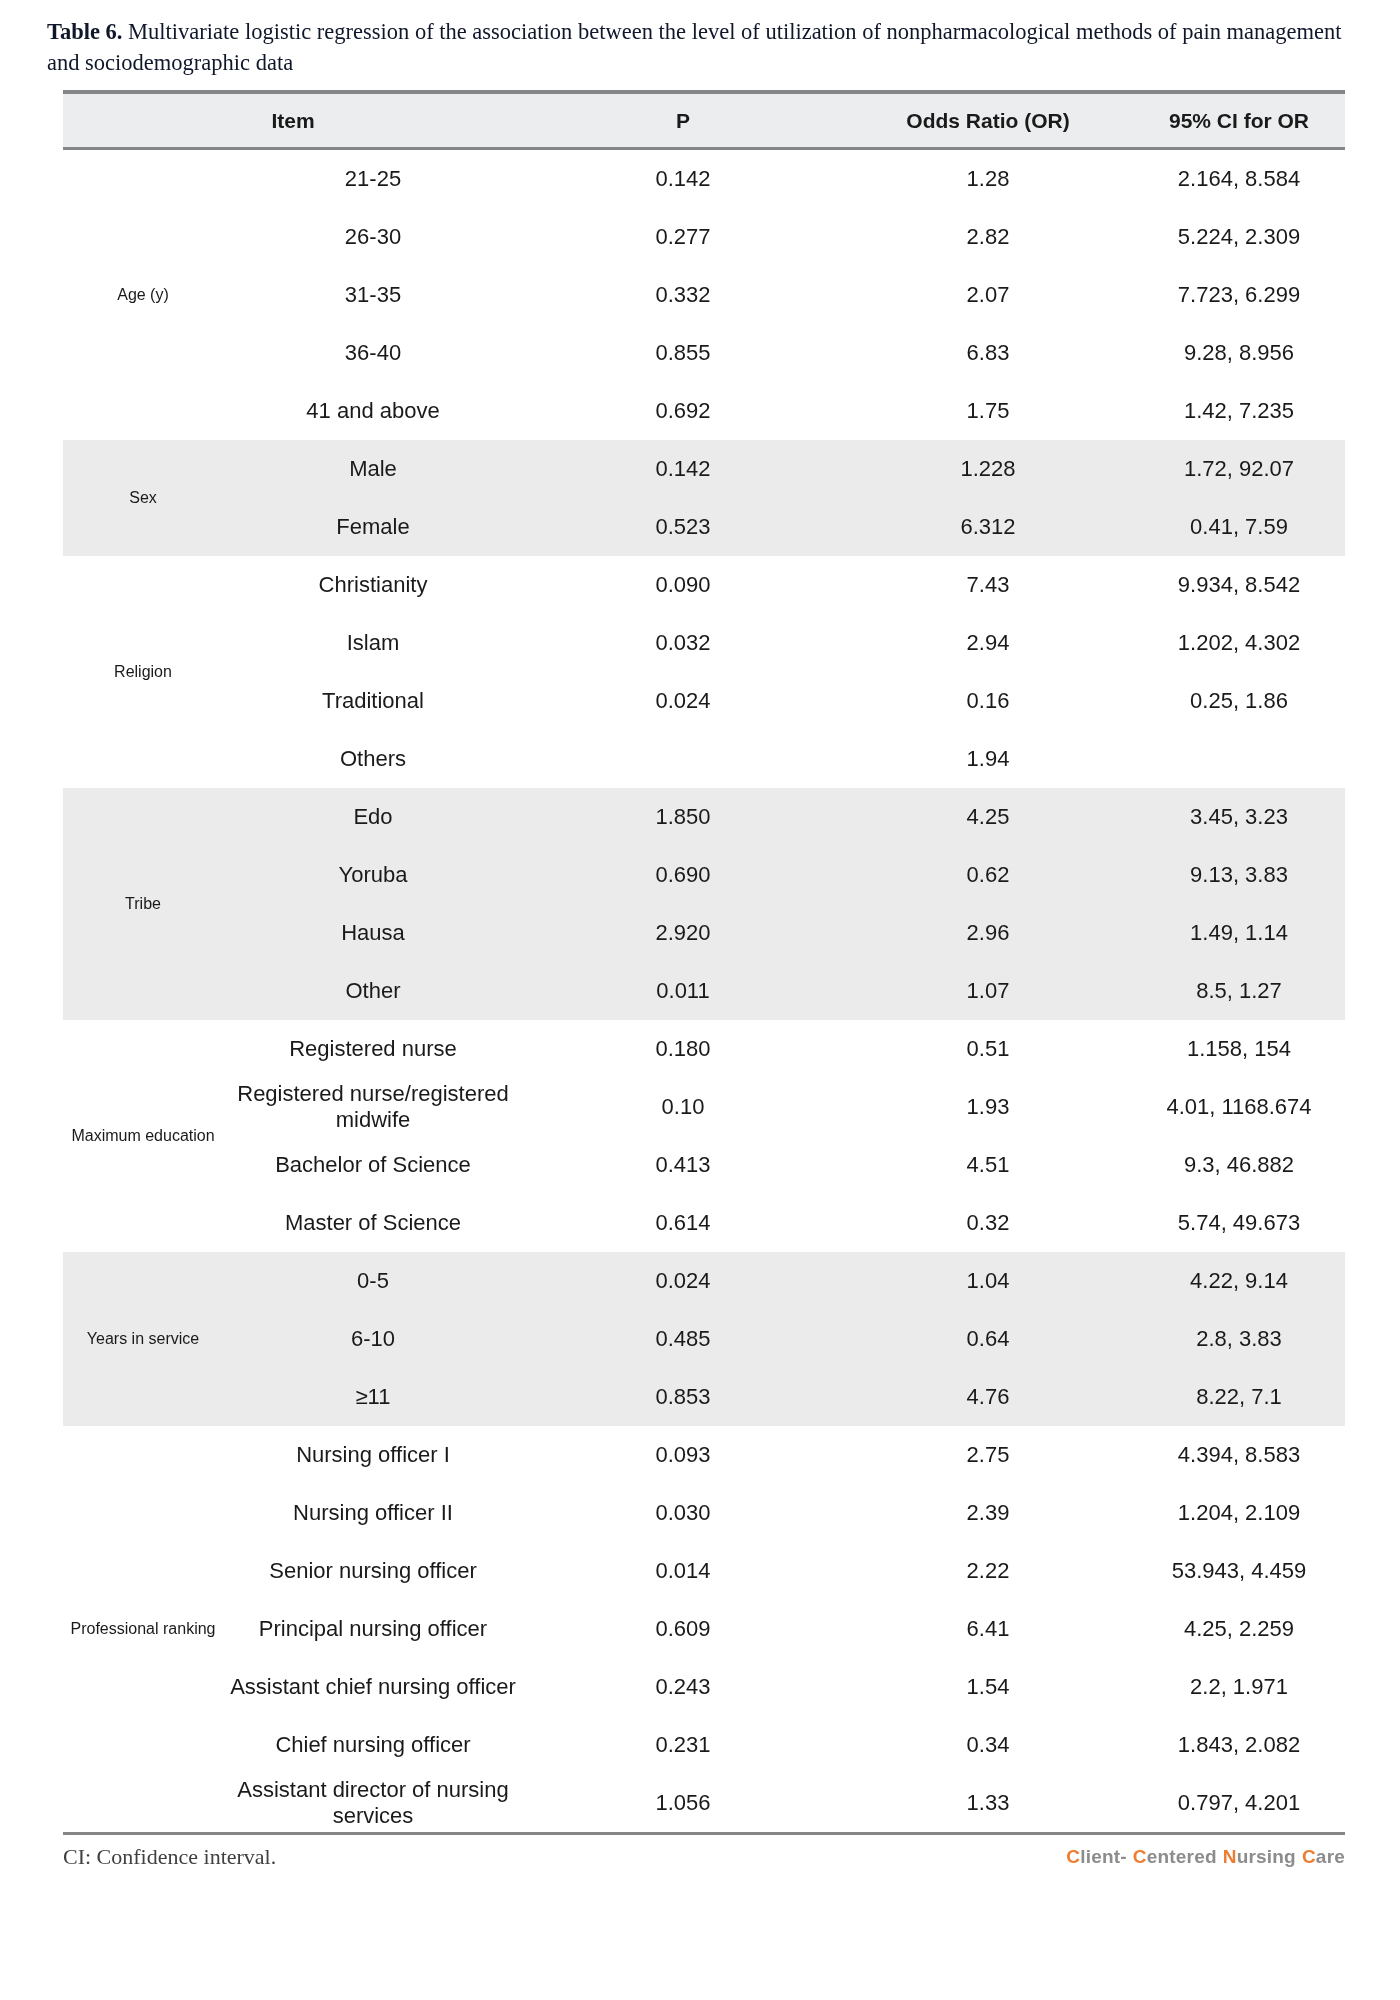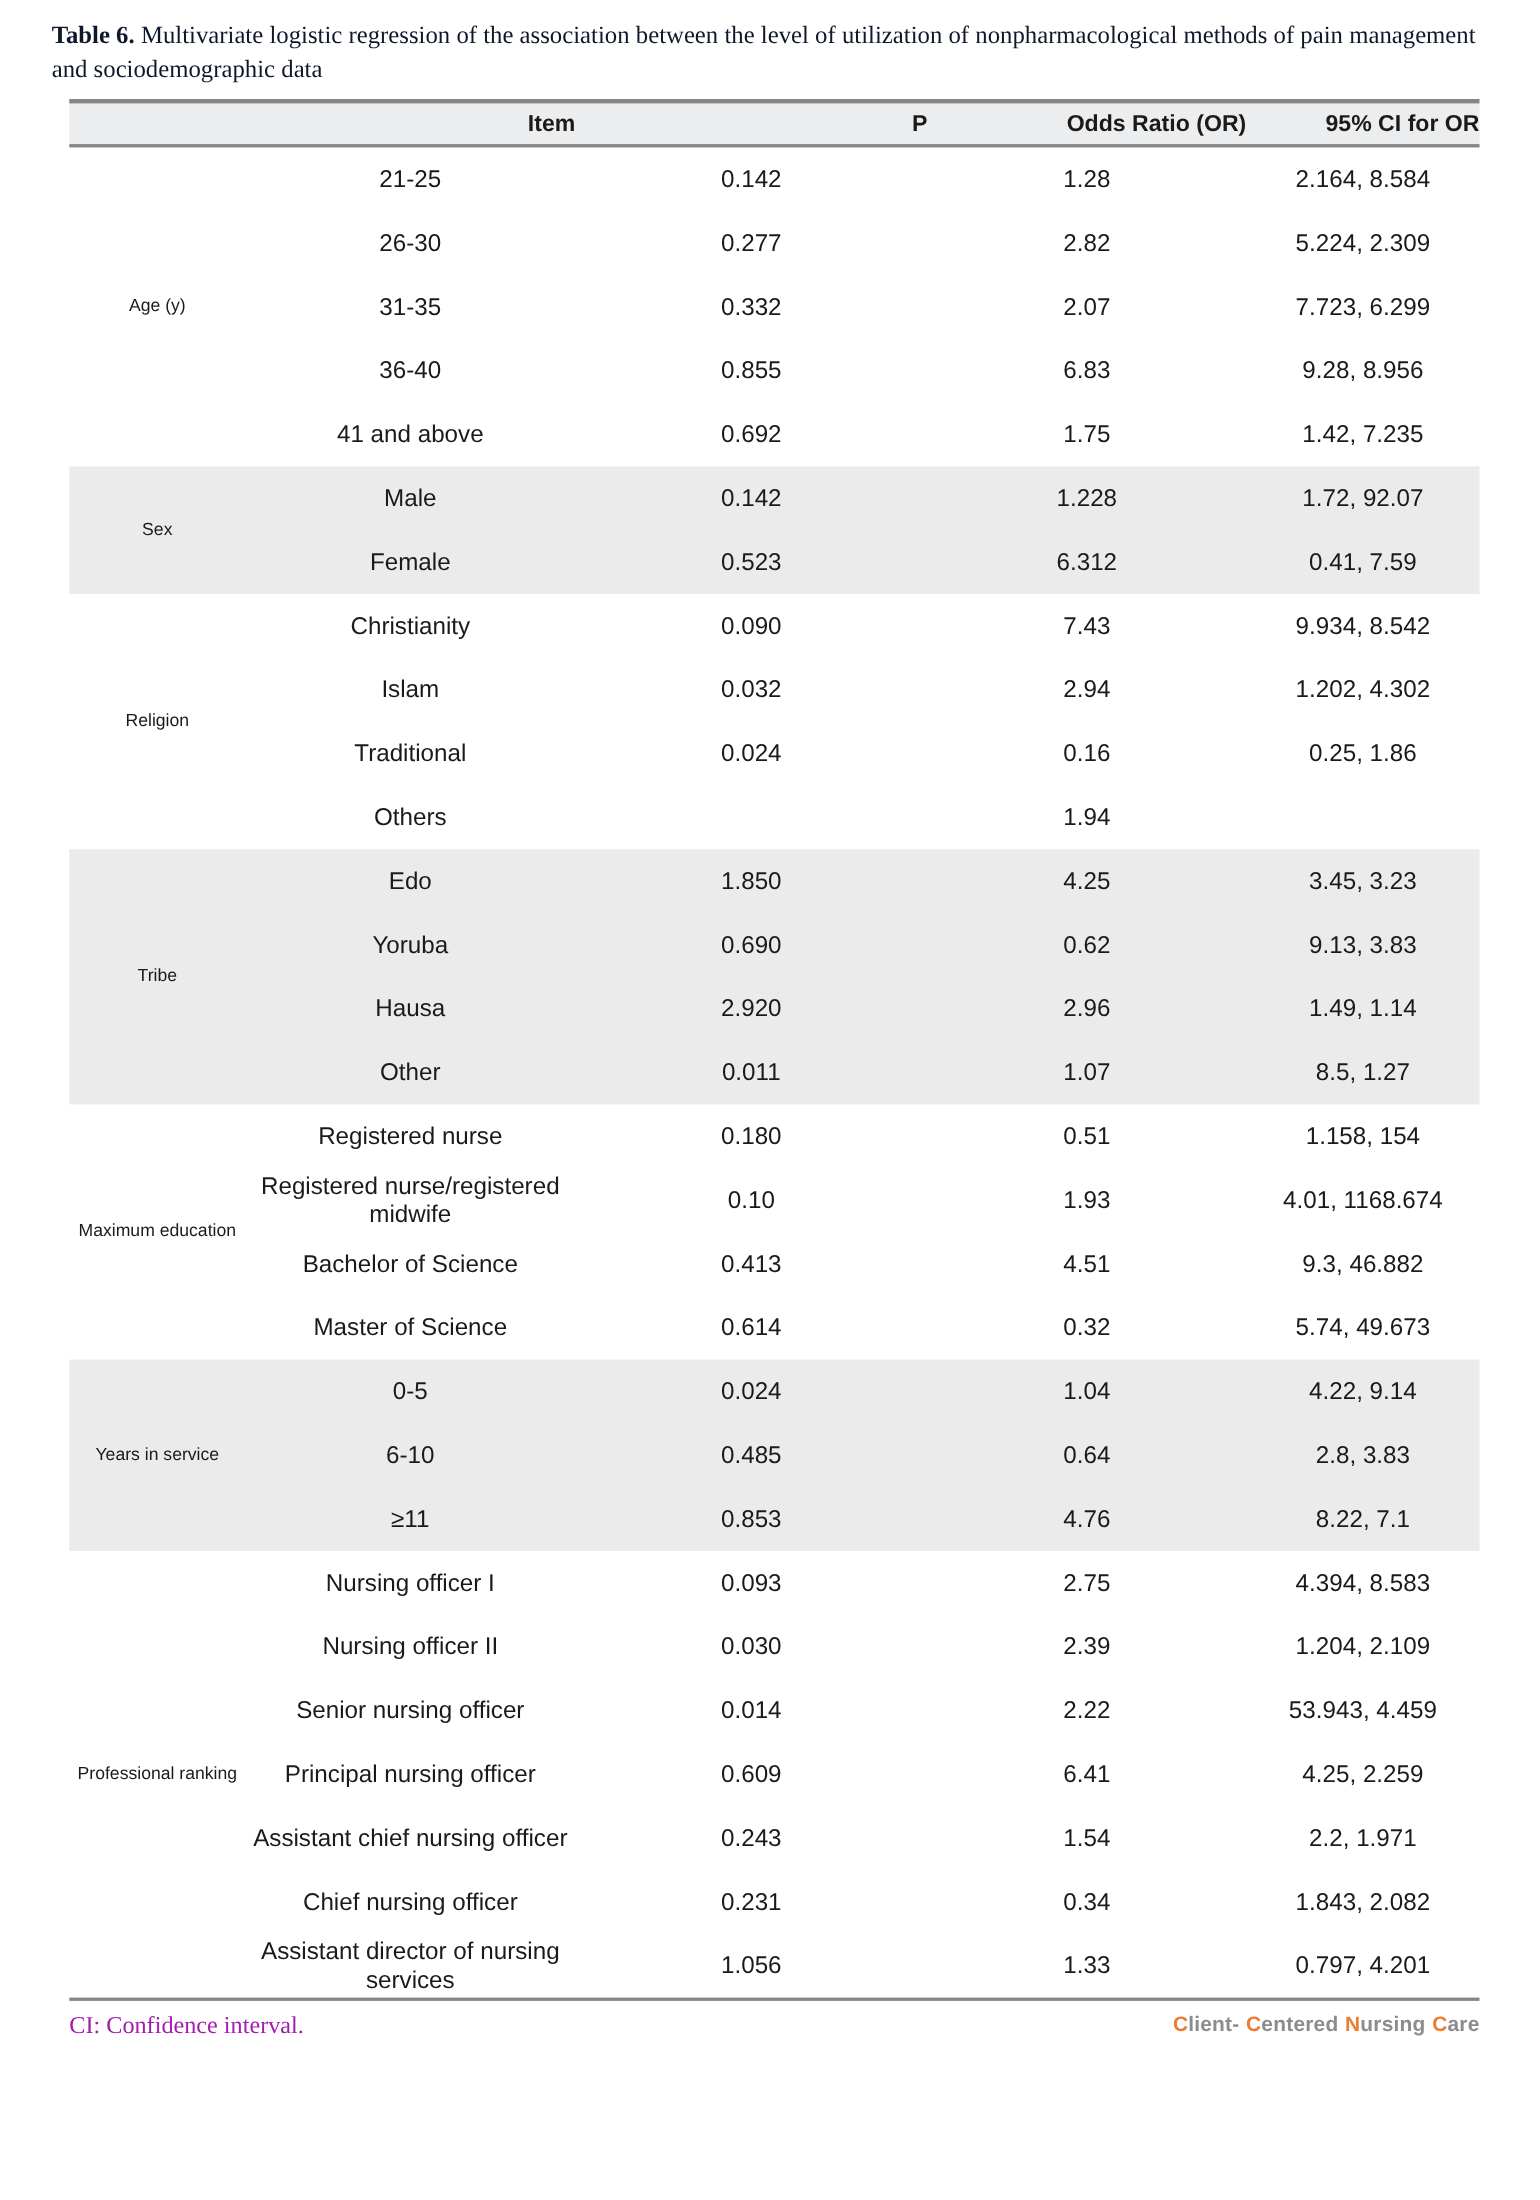--- a/index.html
+++ b/index.html
@@ -19,21 +19,21 @@
   .page{padding:16px 40px 0 47px;}
   .title{
     font-family:"Liberation Serif", serif;
     font-size:22.5px;line-height:31px;color:#0f172a;
     max-width:1312px;margin:0 0 12px 0;
   }
   .title .title-label{font-weight:bold;}
   .table-wrap{margin-left:16px;width:1282px;}
   .thead{
     display:grid;grid-template-columns:460px 320px 290px 1fr;
-    height:44px;align-items:center;text-align:right;
+    height:60px;align-items:center;text-align:center;
     background:var(--band-gray);
     border-top:4px solid var(--border-gray);
     border-bottom:3px solid var(--border-gray);
     font-weight:bold;font-size:21px;
   }
   .tbody{border-bottom:3px solid var(--border-gray);}
   .group{display:grid;grid-template-columns:160px 1fr;}
   .group.shaded{background:var(--stripe-gray);}
   .group-label{
     display:flex;align-items:center;justify-content:center;
@@ -41,21 +41,21 @@
   }
   .row{
     display:grid;grid-template-columns:300px 320px 290px 1fr;
     height:58px;align-items:center;text-align:center;font-size:22px;
   }
   .cell span{display:inline-block;max-width:300px;line-height:1.15;}
   .footer{
     margin-left:16px;width:1282px;margin-top:9px;
     display:flex;justify-content:space-between;align-items:flex-start;
   }
-  .ci-note{font-family:"Liberation Serif", serif;font-size:22px;color:#a21caf;}
+  .ci-note{font-family:"Liberation Serif", serif;font-size:22px;color:#404040;}
   .brand{
     font-size:19px;font-weight:bold;color:var(--brand-gray);
     letter-spacing:0.2px;white-space:nowrap;padding-top:2px;
   }
   .brand .initial{color:var(--brand-orange);}
   .brand .word{margin-left:6px;margin-top:44px;}
   .brand .word:first-child{margin-left:0;}
 </style>
 </head>
 <body>

